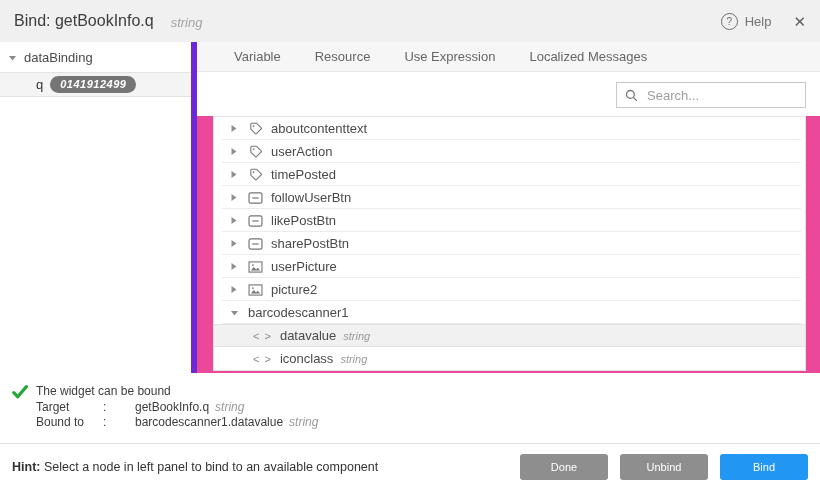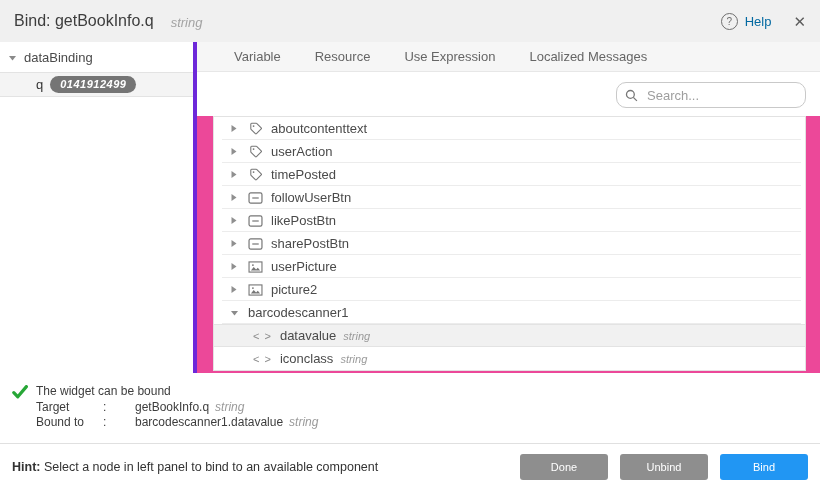--- a/index.html
+++ b/index.html
@@ -15,27 +15,27 @@
     display:flex;align-items:center;padding:0 14px;box-sizing:border-box;gap:9px;
   }
   .title{font-size:16px;font-weight:500;color:#3d3d3d;}
   .title-type{font-style:italic;font-size:13px;color:#a3a3a3;margin-left:8px;padding-top:2px;}
   .header-right{margin-left:auto;display:flex;align-items:center;}
   .help-circle{
     width:15px;height:15px;border:1.4px solid #6e6e6e;border-radius:50%;
     display:flex;align-items:center;justify-content:center;
     font-size:10px;color:#6e6e6e;cursor:pointer;
   }
-  .help-label{font-size:13px;color:#0369a1;margin-left:7px;cursor:pointer;}
+  .help-label{font-size:13px;color:#737373;margin-left:7px;cursor:pointer;}
   .close-x{font-size:15px;color:#5c5c5c;margin-left:22px;cursor:pointer;line-height:1;}
 
   
   .left-panel{
     position:absolute;top:42px;left:0;width:197px;height:397px;background:#fff;
-    border-right:4px solid #6d28d9;border-bottom:1px solid #dcdcdc;box-sizing:border-box;
+    border-right:6px solid #6d28d9;border-bottom:1px solid #dcdcdc;box-sizing:border-box;
   }
   .tree-root{display:flex;align-items:center;padding:8px 0 7px 8px;font-size:13px;color:#4a4a4a;}
   .tree-root .caret{margin-right:7px;display:flex;}
   .tree-node{
     height:25px;background:#f4f4f4;border-top:1px solid #e3e3e3;border-bottom:1px solid #e3e3e3;
     display:flex;align-items:center;padding-left:36px;box-sizing:border-box;cursor:pointer;
   }
   .tree-node-label{font-size:13px;color:#333;}
   .badge{
     background:#757575;color:#fff;font-style:italic;font-weight:bold;font-size:11px;
@@ -45,21 +45,21 @@
   
   .right-area{position:absolute;top:42px;left:197px;right:0;height:331px;background:#ec4899;}
   .tab-strip{height:30px;background:#f6f6f6;border-bottom:1px solid #e7e7e7;display:flex;padding-left:20px;box-sizing:border-box;}
   .tab{padding:0 17px;line-height:29px;font-size:13px;color:#666;cursor:pointer;white-space:nowrap;}
   .tab.active{
     background:#fff;border-top:3px solid #1e9bee;border-left:1px solid #e7e7e7;border-right:1px solid #e7e7e7;
     line-height:25px;color:#333;margin-bottom:-1px;
   }
   .search-row{height:44px;position:relative;background:#fff;}
   .search-box{
-    position:absolute;right:14px;top:10px;width:190px;height:26px;border:1px solid #c9c9c9;border-radius:10px;
+    position:absolute;right:14px;top:10px;width:190px;height:26px;border:1px solid #c9c9c9;border-radius:0;
     display:flex;align-items:center;padding:0 8px;box-sizing:border-box;background:#fff;
   }
   .search-box svg{flex:0 0 auto;margin-right:7px;}
   .search-input{border:none;outline:none;flex:1;font-size:13px;color:#333;min-width:0;background:transparent;font-family:inherit;}
   .search-input::placeholder{color:#9e9e9e;}
 
   .widget-list{margin:0 14px 0 16px;border:1px solid #e2e2e2;background:#fff;}
   .row{
     height:23px;display:flex;align-items:center;position:relative;
     padding-left:16px;box-sizing:border-box;font-size:13px;color:#4a4a4a;cursor:pointer;

